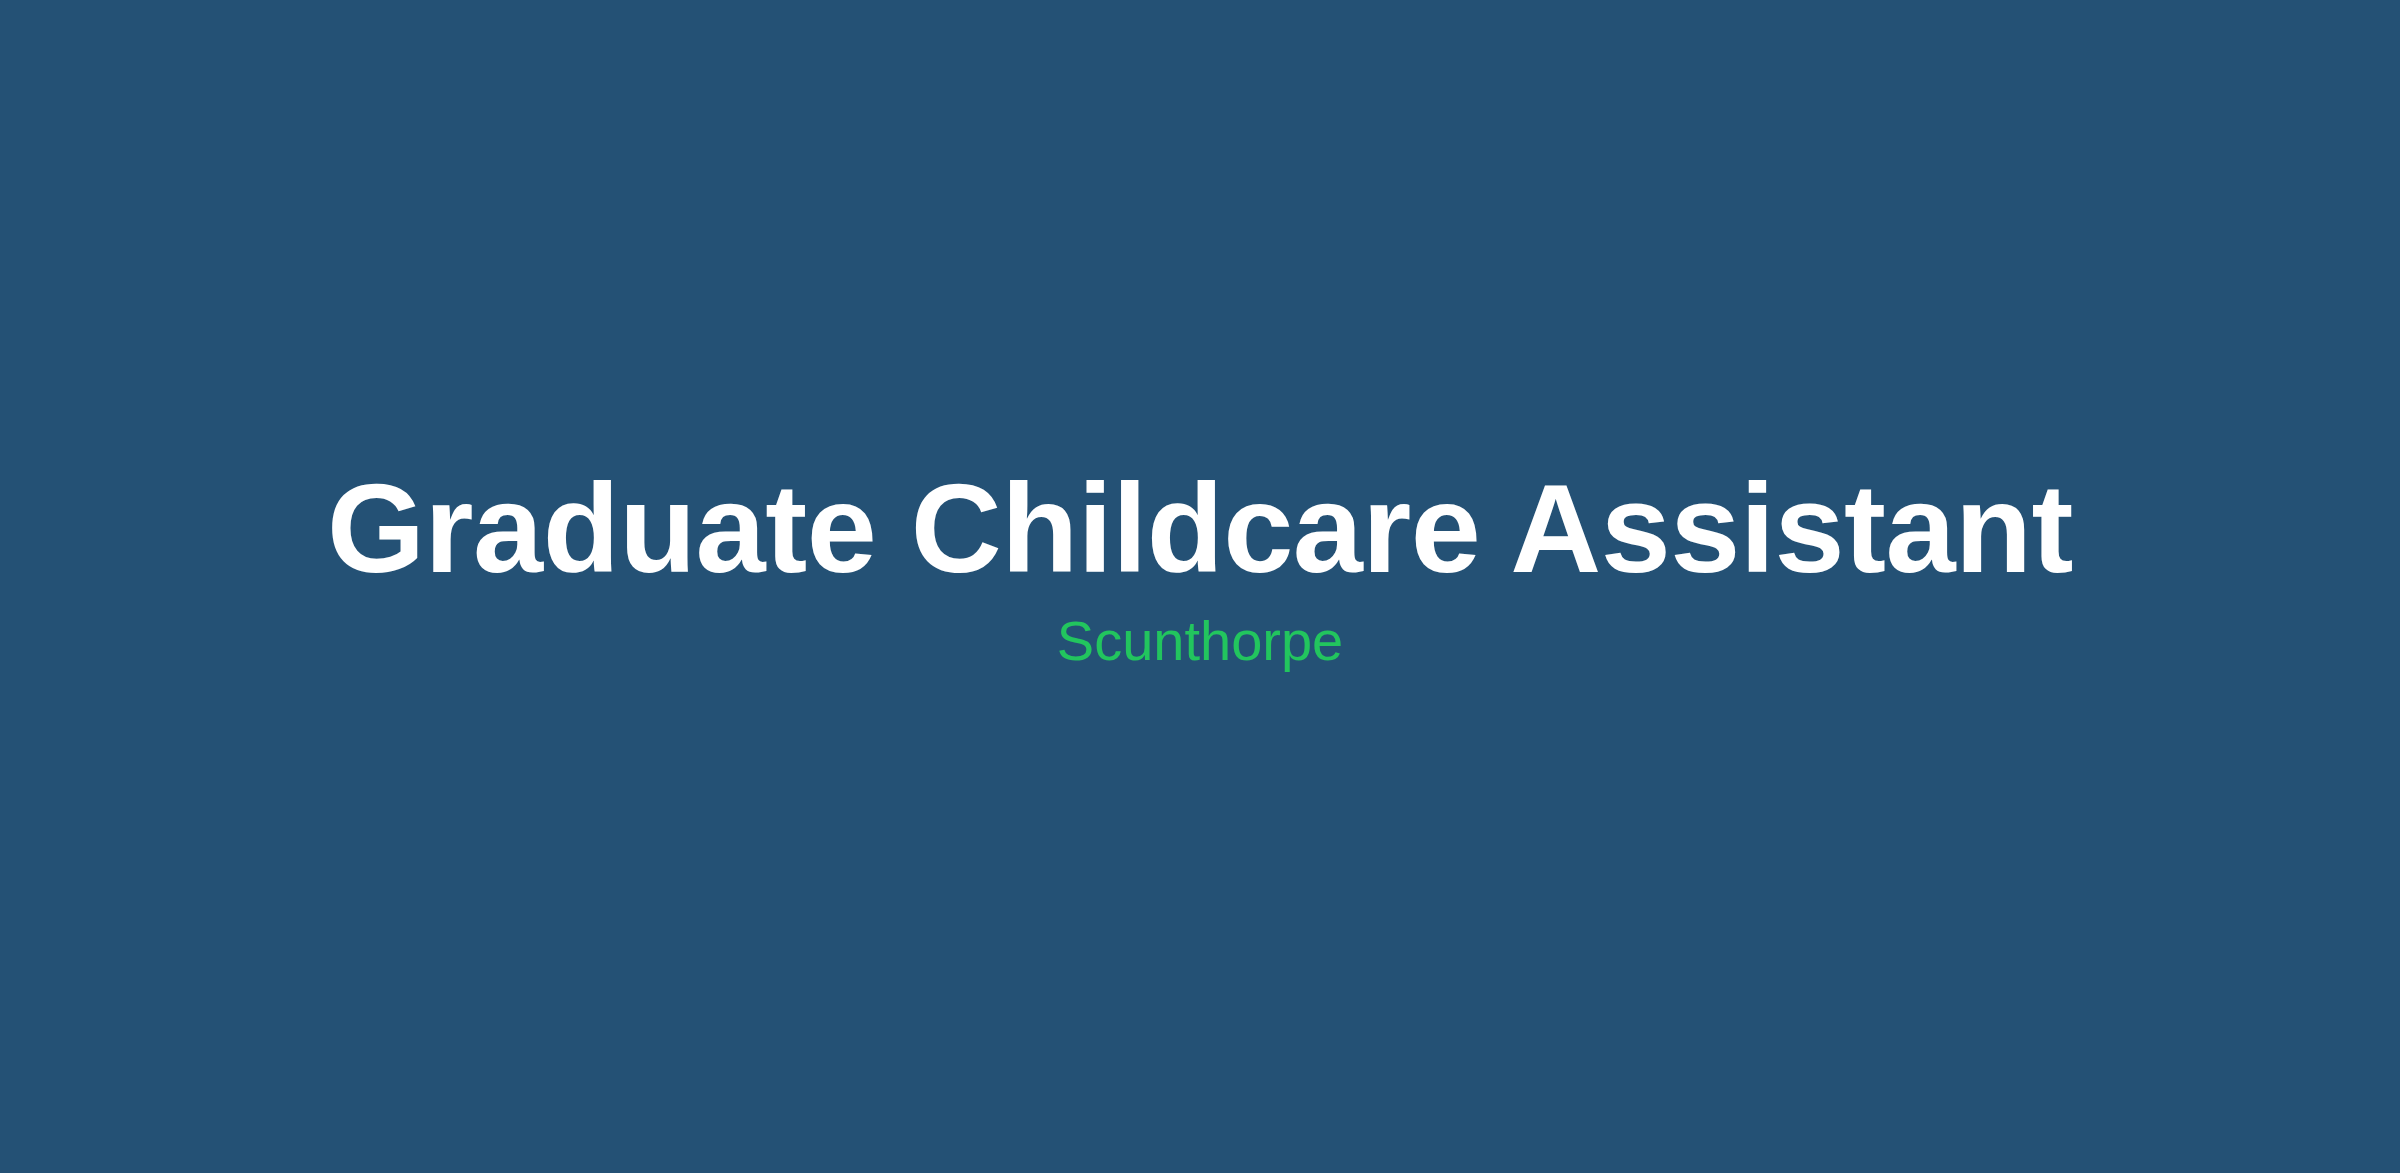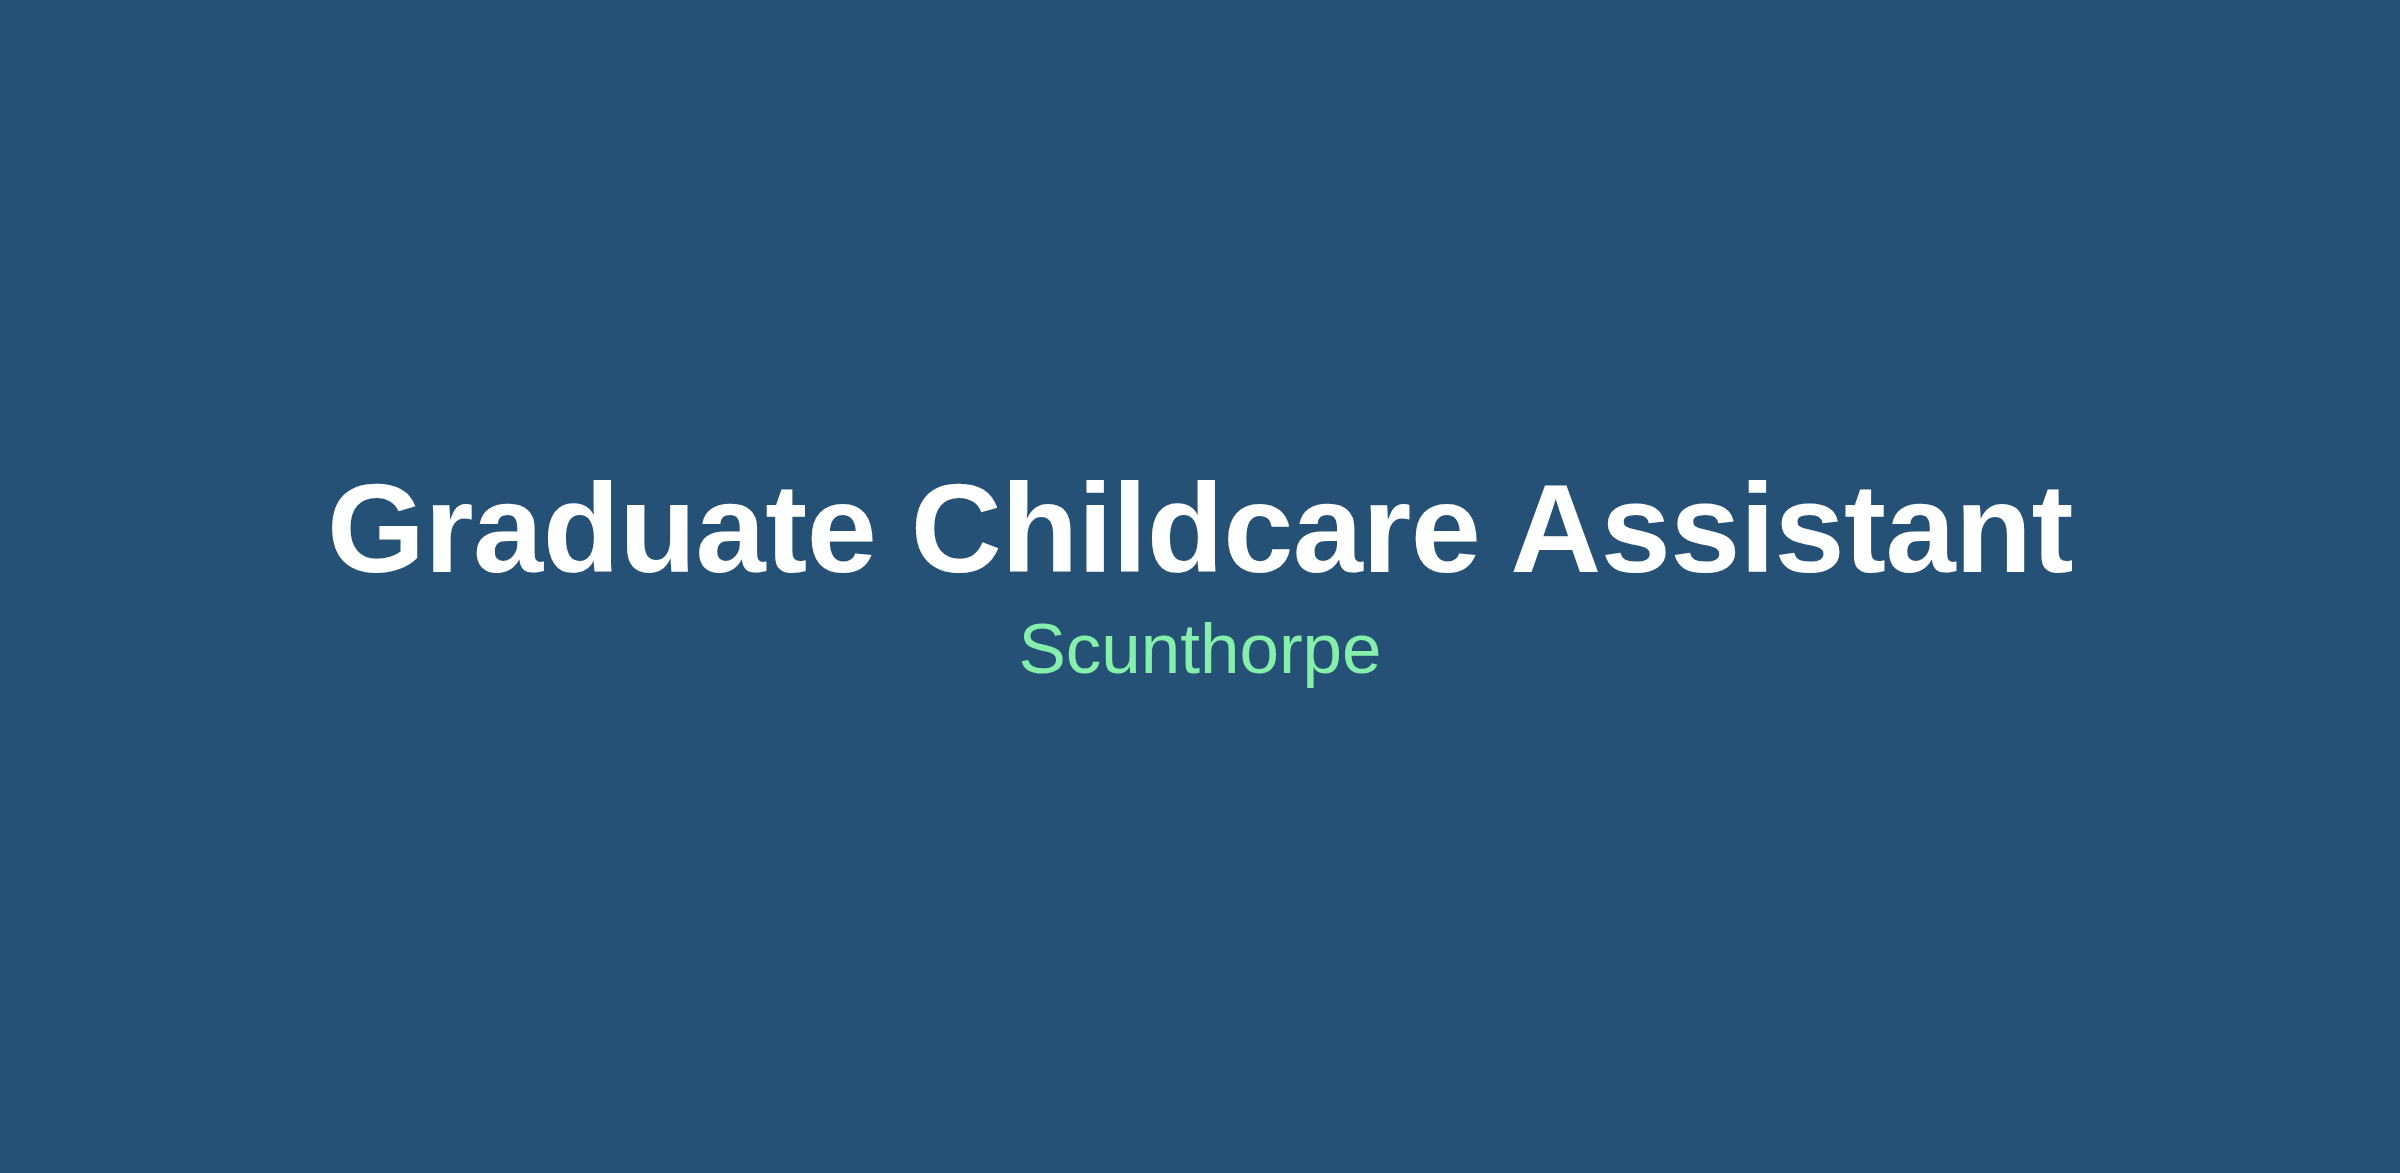--- a/index.html
+++ b/index.html
@@ -42,24 +42,24 @@
     line-height: 1.06;
     letter-spacing: -0.5px;
     color: #ffffff;
     margin: 0;
     padding: 0;
     white-space: nowrap;
   }
   .job-location {
     font-family: "Liberation Sans", sans-serif;
     font-weight: normal;
-    font-size: 71px;
+    font-size: 56px;
     line-height: 1.1;
     letter-spacing: 0px;
-    color: #86efac;
+    color: #22c55e;
     margin: 8px;
     padding: 0;
     margin-top: 14px;
     white-space: nowrap;
   }
 </style>
 </head>
 <body>
 
 <div class="card">

